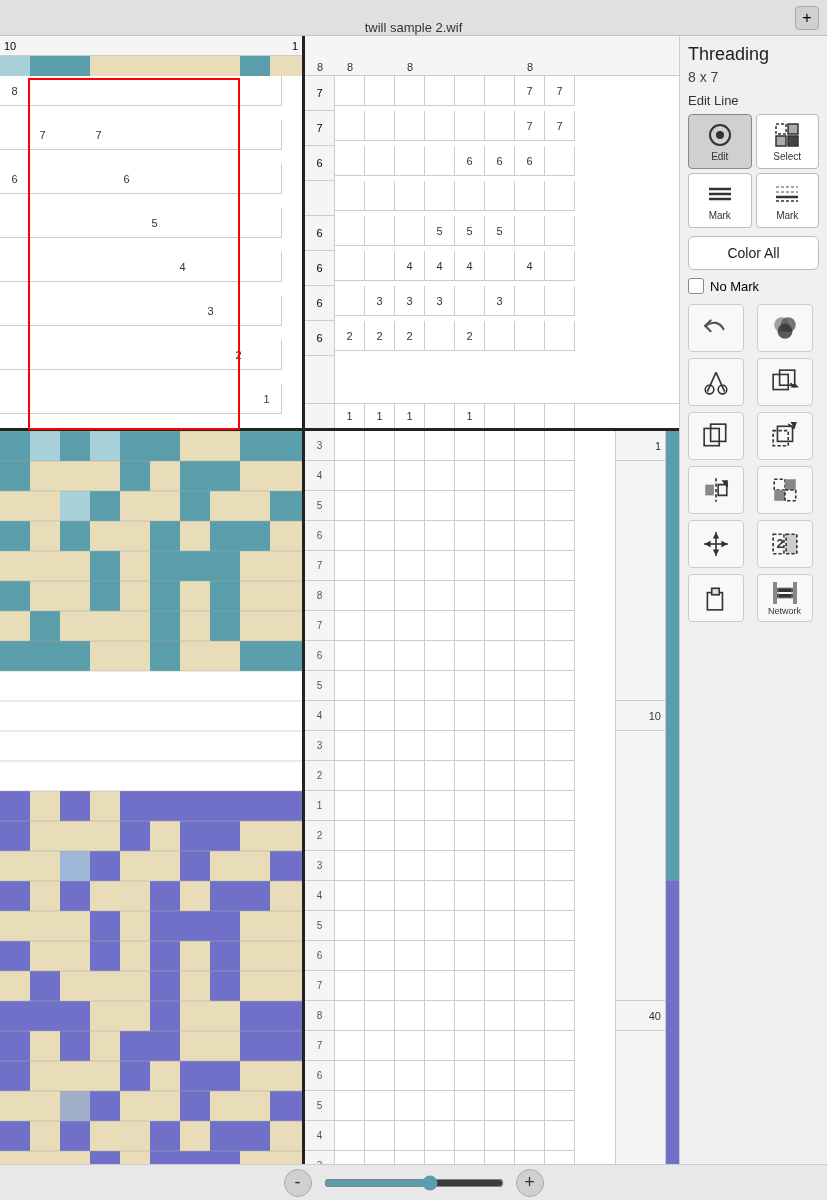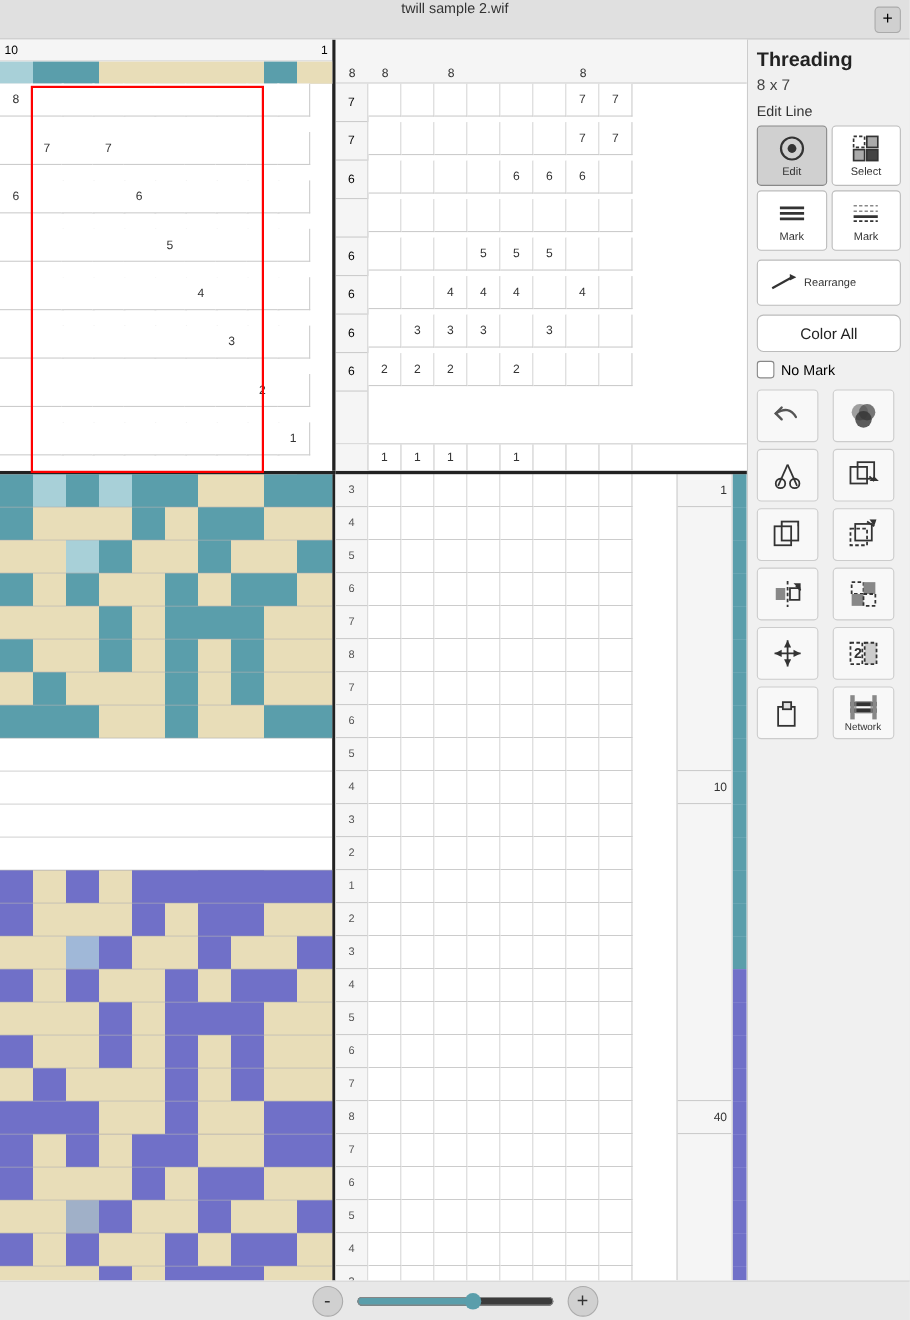--- a/index.html
+++ b/index.html
@@ -4,21 +4,21 @@
   <style>
     * { box-sizing: border-box; margin: 0; padding: 0; }
     body { width: 827px; height: 1200px; overflow: hidden; background: #e8e8e8; font-family: -apple-system, BlinkMacSystemFont, 'Helvetica Neue', Arial, sans-serif; font-size: 12px; }
 
     
     #titlebar {
       background: #e0e0e0;
       border-bottom: 1px solid #c0c0c0;
       height: 36px;
       display: flex;
-      align-items: flex-start;
+      align-items: flex-end;
       justify-content: center;
       position: relative;
     }
     #titlebar .title { font-size: 13px; color: #333; }
     #titlebar .plus-btn {
       position: absolute;
       right: 8px;
       top: 50%;
       transform: translateY(-50%);
       width: 24px; height: 24px;
@@ -91,21 +91,21 @@
     #right-panel {
       width: 148px;
       background: #f0f0f0;
       border-left: 1px solid #ccc;
       display: flex;
       flex-direction: column;
       padding: 8px;
       overflow-y: auto;
     }
 
-    #panel-title { font-size: 18px; font-weight: 700; color: #222; margin-bottom: 4px; }
+    #panel-title { font-size: 18px; font-weight: 400; color: #222; margin-bottom: 4px; }
     #panel-subtitle { font-size: 14px; color: #444; margin-bottom: 8px; }
     #panel-edit-label { font-size: 13px; color: #333; margin-bottom: 6px; }
 
     .mode-grid {
       display: grid;
       grid-template-columns: 1fr 1fr;
       gap: 4px;
       margin-bottom: 8px;
     }
     .mode-btn {
@@ -969,31 +969,20 @@
             <line x1="2" y1="6" x2="24" y2="6" stroke="#888" stroke-width="1.5" stroke-dasharray="3,2"></line>
             <line x1="2" y1="11" x2="24" y2="11" stroke="#888" stroke-width="1.5" stroke-dasharray="3,2"></line>
             <line x1="2" y1="16" x2="24" y2="16" stroke="#333" stroke-width="2.5"></line>
             <line x1="2" y1="20" x2="24" y2="20" stroke="#333" stroke-width="1.5" stroke-dasharray="3,2"></line>
           </svg>
         </div>
         <span style="font-size:10px;">Mark</span>
       </div>
     </div>
 
-    <div style="margin-bottom:8px;">
-      <div class="mode-btn" style="width:100%; flex-direction:row; gap:6px; padding: 6px 8px;">
-        <div style="width:28px;height:28px;display:flex;align-items:center;justify-content:center;">
-          <svg width="26" height="26" viewBox="0 0 26 26">
-            <line x1="4" y1="18" x2="22" y2="8" stroke="#333" stroke-width="2"></line>
-            <polygon points="20,5 26,8 20,11" fill="#333"></polygon>
-          </svg>
-        </div>
-        <span style="font-size:10px;">Rearrange</span>
-      </div>
-    </div>
 
     <div class="select-all-btn">Color All</div>
 
     <div class="no-color-row">
       <div class="checkbox"></div>
       <span>No Mark</span>
     </div>
 
     <div class="icon-grid">
 

